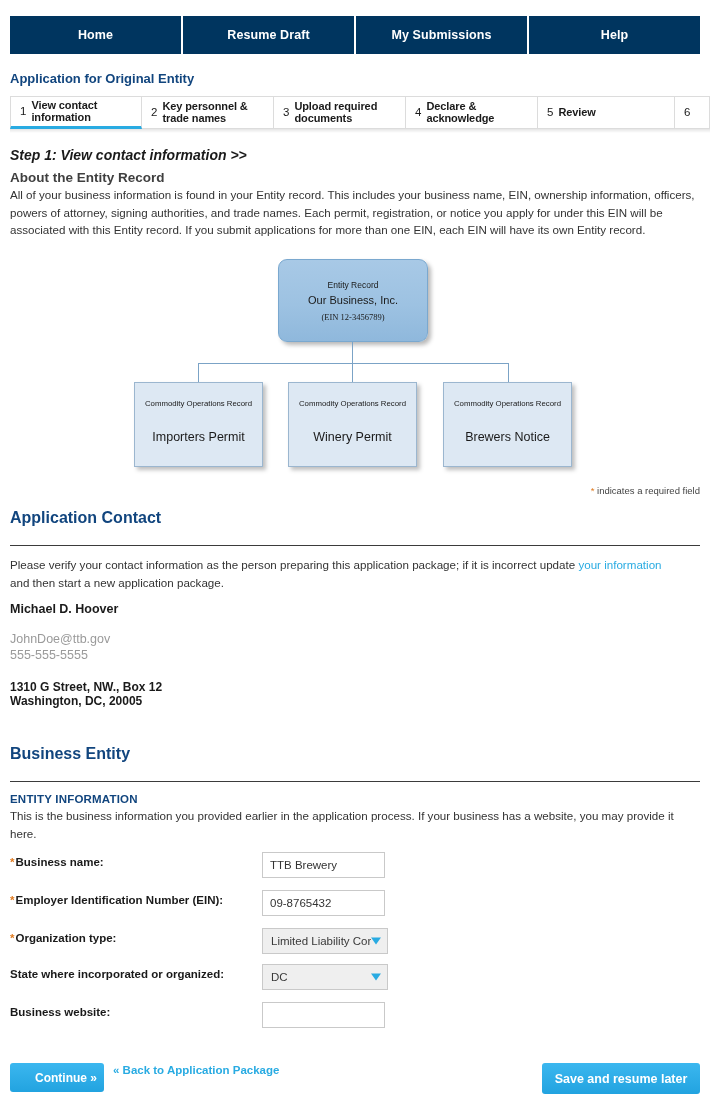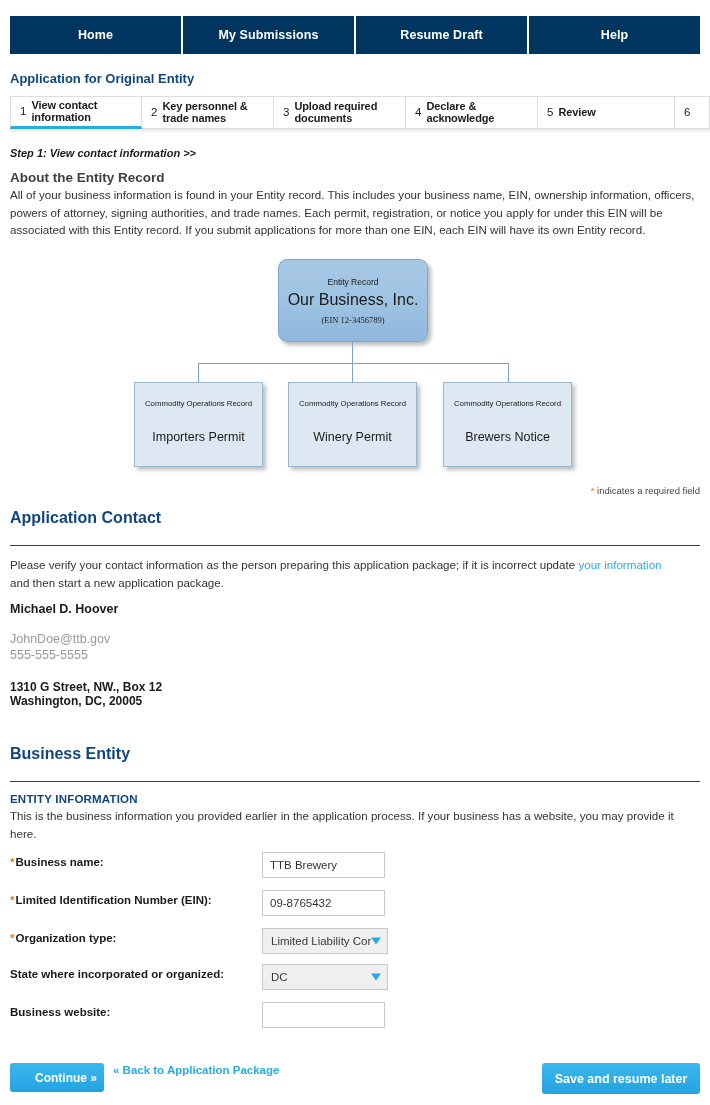--- a/index.html
+++ b/index.html
@@ -71,21 +71,21 @@
   .step.active .num { font-weight: normal; }
   .step.nolabel { justify-content: flex-start; }
   .steps-shadow {
     position: absolute; left: 10px; top: 129px; width: 700px; height: 4px;
     background: linear-gradient(to bottom, rgba(0,0,0,.10), rgba(0,0,0,0));
   }
 
   
   .step-heading {
     position: absolute; left: 10px; top: 147px;
-    font-size: 11px; font-weight: bold; font-style: italic; color: #1a1a1a;
+    font-size: 14px; font-weight: bold; font-style: italic; color: #1a1a1a;
   }
   .about-h {
     position: absolute; left: 10px; top: 170px;
     font-size: 13.5px; font-weight: bold; color: #3f3f3f;
   }
   .about-p {
     position: absolute; left: 10px; top: 186px; width: 685px;
     font-size: 11.6px; color: #333333; line-height: 1.52;
   }
 
@@ -93,21 +93,21 @@
   .diagram { position: absolute; left: 0; top: 255px; width: 710px; height: 225px; }
   .entity-box {
     position: absolute; left: 278px; top: 4px; width: 150px; height: 83px;
     background: linear-gradient(to bottom, #a8c9e6 0%, #9dc2e2 55%, #8fb8dc 100%);
     border: 1px solid #7aa8cf; border-radius: 9px;
     box-shadow: 3px 3px 4px rgba(0,0,0,.28);
     display: flex; flex-direction: column; align-items: center; justify-content: center;
     color: #1a1a1a; text-align: center;
   }
   .entity-box .e-top { font-size: 8.5px; margin-bottom: 4px; }
-  .entity-box .e-name { font-size: 16px; margin-bottom: 6px; }
+  .entity-box .e-name { font-size: 11px; margin-bottom: 6px; }
   .entity-box .e-ein { font-size: 8.5px; font-family: Liberation Serif, serif; }
 
   .vline-main { position: absolute; left: 352px; top: 87px; width: 1px; height: 22px; background: #7ba3c6; }
   .hline { position: absolute; left: 198px; top: 108px; width: 311px; height: 1px; background: #7ba3c6; }
   .vline-a { position: absolute; left: 198px; top: 108px; width: 1px; height: 19px; background: #7ba3c6; }
   .vline-b { position: absolute; left: 352px; top: 108px; width: 1px; height: 19px; background: #7ba3c6; }
   .vline-c { position: absolute; left: 508px; top: 108px; width: 1px; height: 19px; background: #7ba3c6; }
 
   .child-box {
     position: absolute; top: 127px; width: 129px; height: 85px;
@@ -242,22 +242,22 @@
     font-size: 12.5px; font-weight: bold; cursor: pointer;
   }
 </style>
 </head>
 <body>
 
 <div class="page">
 
   <nav class="topnav">
     <div class="navitem">Home</div>
+    <div class="navitem">Resume Draft</div>
     <div class="navitem">My Submissions</div>
-    <div class="navitem">Resume Draft</div>
     <div class="navitem">Help</div>
   </nav>
 
   <div class="app-title">Application for Original Entity</div>
 
   <div class="steps">
     <div class="step w1 active">
       <span class="num">1</span>
       <span class="lab">View contact information</span>
     </div>
@@ -332,21 +332,21 @@
 
   <div class="ei-h">ENTITY INFORMATION</div>
   <div class="ei-p">This is the business information you provided earlier in the application process. If your business has a website, you may provide it here.</div>
 
   <div class="frow row-bn">
     <div class="flabel"><span class="star">*</span><span>Business name:</span></div>
     <input class="finput" type="text" value="TTB Brewery" style="">
   </div>
 
   <div class="frow row-ein">
-    <div class="flabel"><span class="star">*</span><span>Limited Identification Number (EIN):</span></div>
+    <div class="flabel"><span class="star">*</span><span>Employer Identification Number (EIN):</span></div>
     <input class="finput" type="text" value="09-8765432" style="">
   </div>
 
   <div class="frow row-org">
     <div class="flabel"><span class="star">*</span><span>Organization type:</span></div>
     <div class="fselect sel-org">
       <span class="val">Limited Liability Company</span>
       <span class="caret"></span>
     </div>
   </div>

